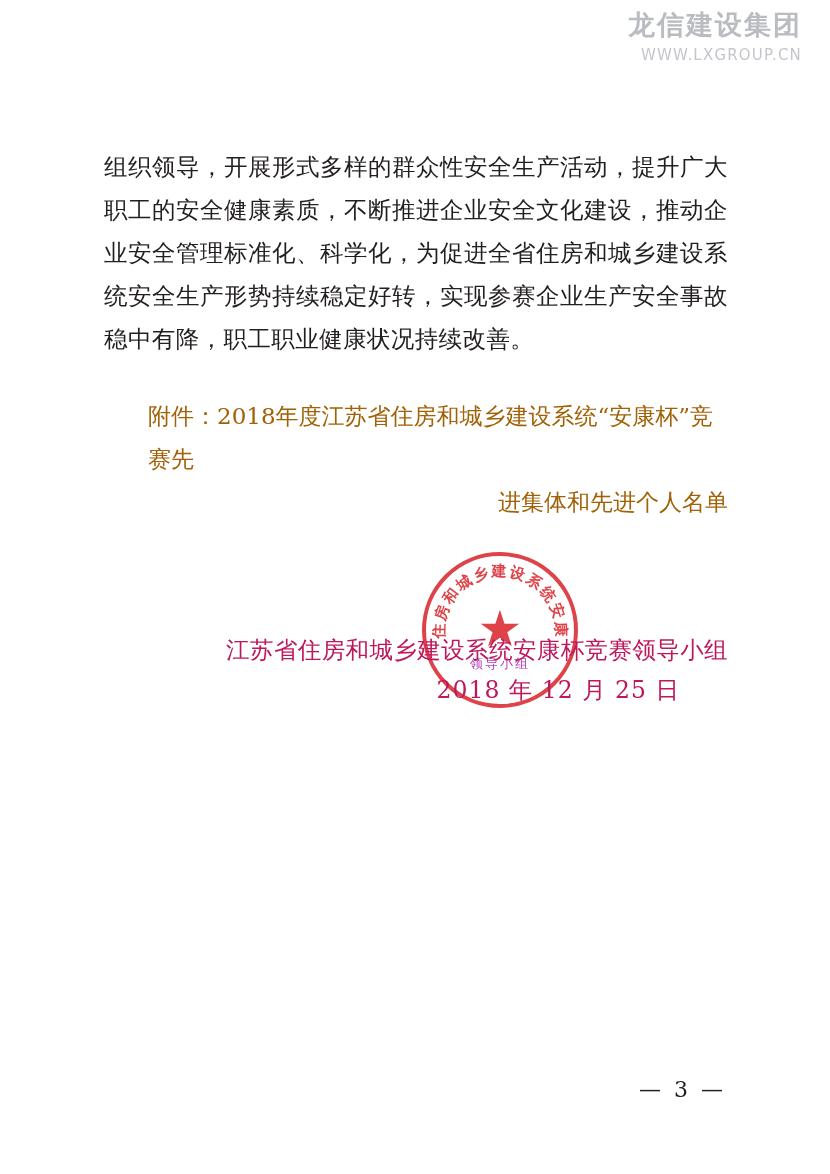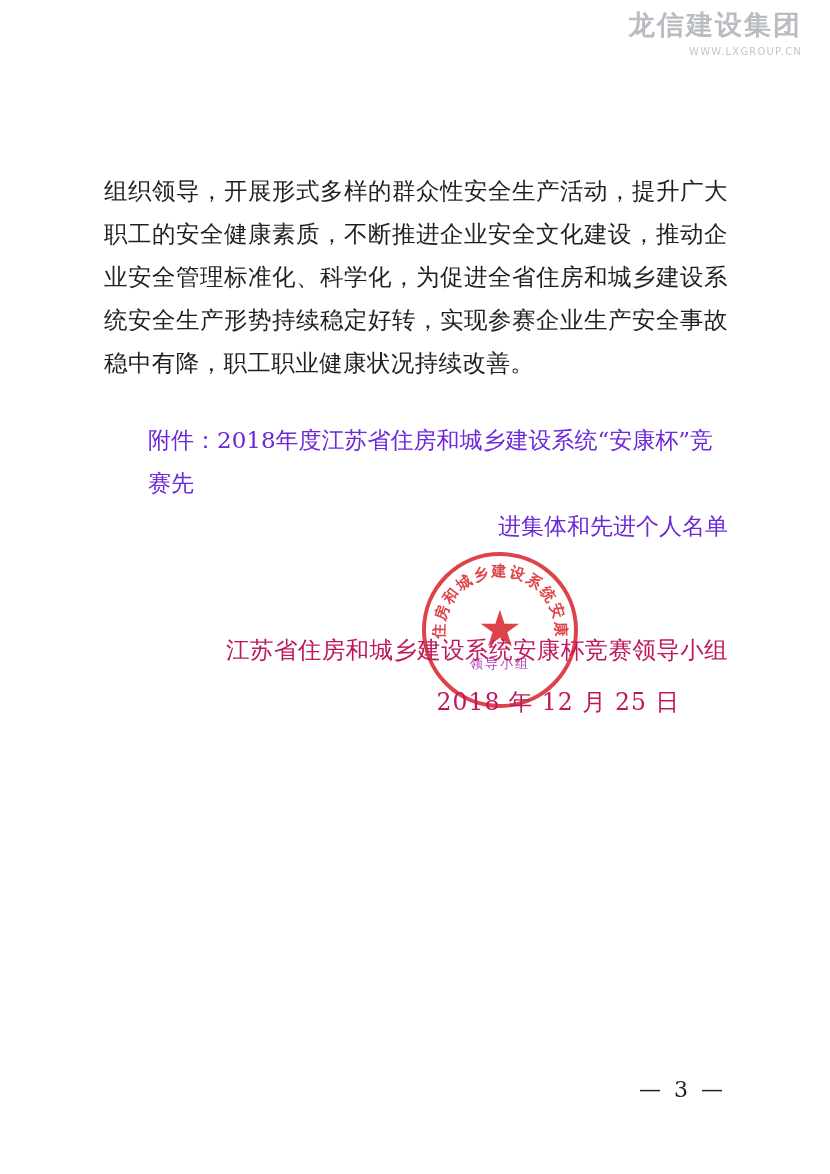--- a/index.html
+++ b/index.html
@@ -27,48 +27,47 @@
   .logo-main {
     font-family: "DejaVu Sans", "Liberation Sans", sans-serif;
     font-size: 27px;
     font-weight: bold;
     letter-spacing: 2px;
     color: #b9bcc0;
     line-height: 1.1;
   }
   .logo-sub {
     font-family: "DejaVu Sans", "Liberation Sans", sans-serif;
-    font-size: 10px;
+    font-size: 15px;
     letter-spacing: 1.2px;
     color: #c3c6ca;
     margin-top: 6px;
   }
 
   
   .doc-body {
     position: absolute;
     left: 104px;
     top: 146px;
     width: 624px;
   }
   .para {
     font-size: 23.5px;
     line-height: 43px;
     color: #231f20;
     text-align: justify;
     text-justify: inter-ideograph;
     letter-spacing: 0.4px;
-    margin-top: 24px;
   }
 
   .attachment {
     margin-top: 34px;
     font-size: 23px;
     line-height: 43px;
-    color: #6d28d9;
+    color: #a16207;
     padding-left: 44px;
     text-indent: 0;
   }
   .attachment .line2 {
     display: block;
     padding-left: 54px;
     text-align: right;
   }
 
   
@@ -83,21 +82,20 @@
   .sign-org {
     font-size: 23.5px;
     line-height: 40px;
     letter-spacing: 0.4px;
   }
   .sign-date {
     font-size: 23.5px;
     line-height: 40px;
     margin-right: 48px;
     letter-spacing: 1px;
-    margin-top: 12px;
   }
 
   
   .seal {
     position: absolute;
     left: 422px;
     top: 552px;
     width: 148px;
     height: 148px;
     border: 4px solid #d8232a;

